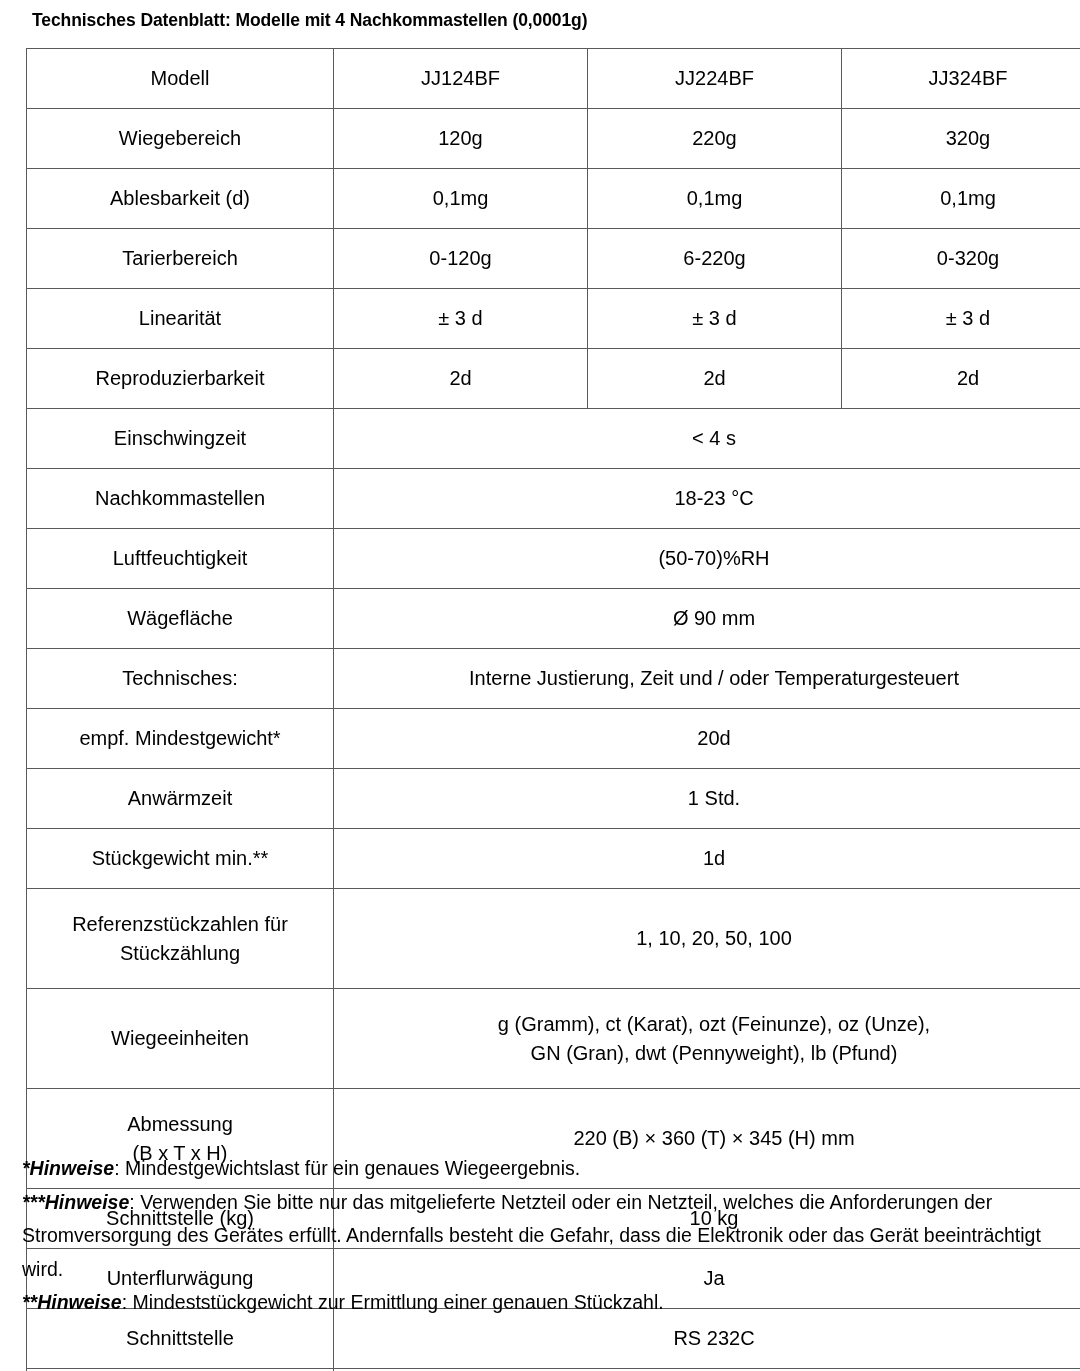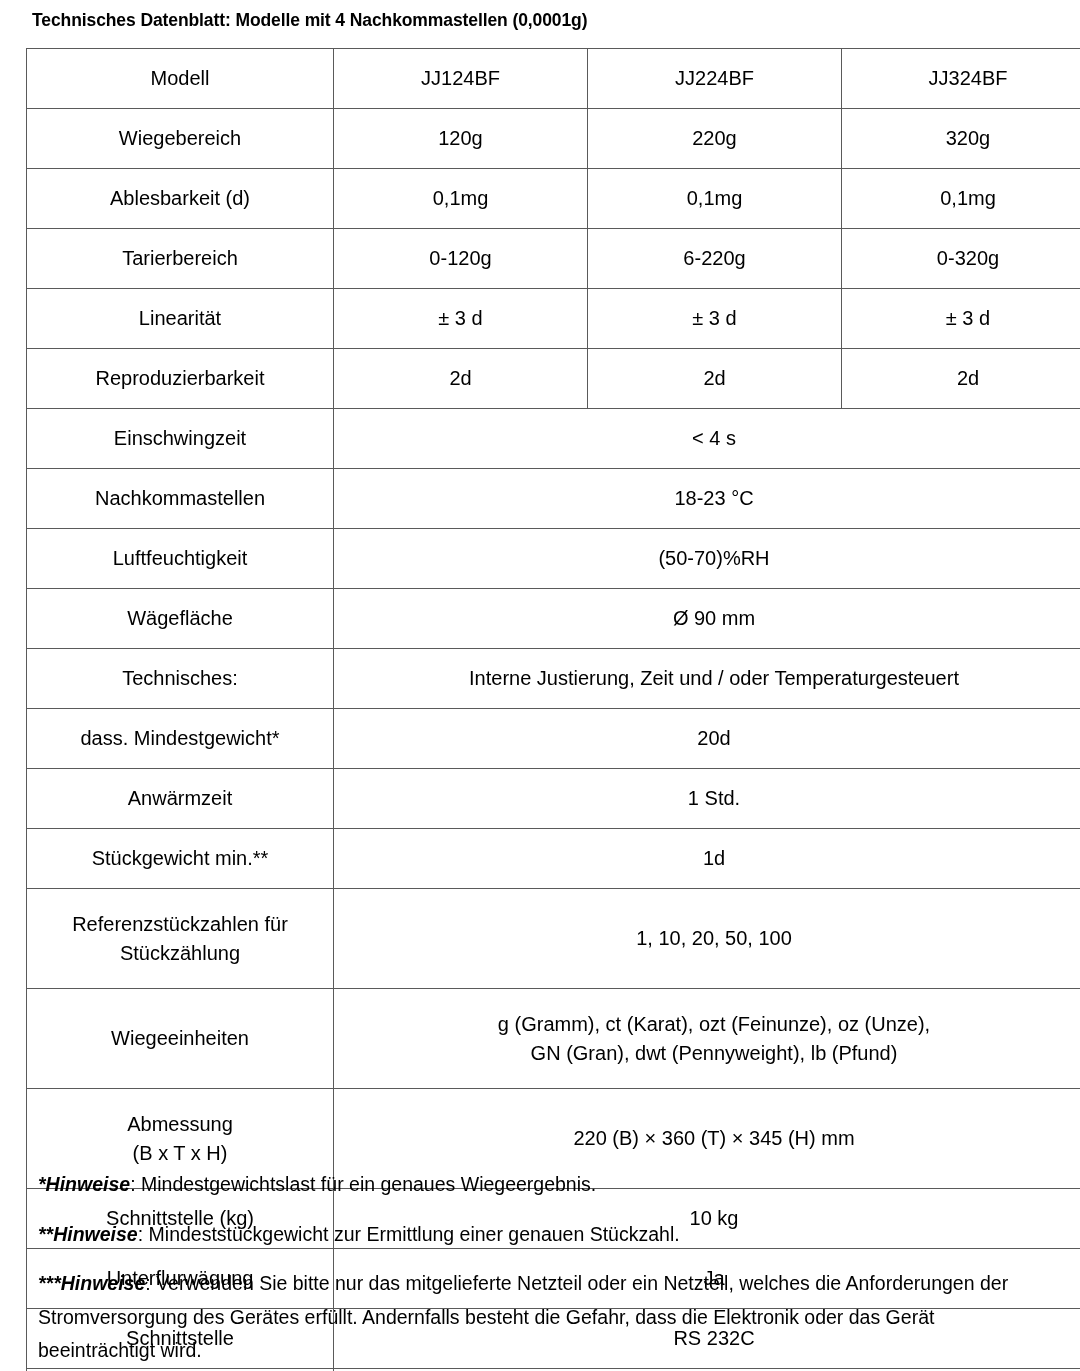--- a/index.html
+++ b/index.html
@@ -66,21 +66,21 @@
   }
   .notes {
     position: absolute;
     left: 22px;
     top: 1152px;
     width: 1020px;
     font-size: 19.5px;
     line-height: 1.72;
   }
   .notes p {
-    margin: 16px;
+    margin: 0;
   }
   .note-key {
     font-weight: bold;
     font-style: italic;
   }
 </style>
 </head>
 <body>
 
 <div class="page">
@@ -181,21 +181,21 @@
           </td>
           <td colspan="3">
             <span class="cell-lines">
               <span>Interne Justierung, Zeit und / oder Temperaturgesteuert</span>
             </span>
           </td>
         </tr>
         <tr class="row-std">
           <td class="label">
             <span class="cell-lines">
-              <span>dass. Mindestgewicht*</span>
+              <span>empf. Mindestgewicht*</span>
             </span>
           </td>
           <td colspan="3">
             <span class="cell-lines">
               <span>20d</span>
             </span>
           </td>
         </tr>
         <tr class="row-std">
           <td class="label">
@@ -318,17 +318,17 @@
             <span class="cell-lines">
               <span>Nein</span>
             </span>
           </td>
         </tr>
       </tbody>
   </table>
 
   <div class="notes" id="notes-container">
       <p><span class="note-key">*Hinweise</span><span>: Mindestgewichtslast für ein genaues Wiegeergebnis.</span></p>
+      <p><span class="note-key">***Hinweise</span><span>: Verwenden Sie bitte nur das mitgelieferte Netzteil oder ein Netzteil, welches die Anforderungen der Stromversorgung des Gerätes erfüllt. Andernfalls besteht die Gefahr, dass die Elektronik oder das Gerät beeinträchtigt wird.</span></p>
       <p><span class="note-key">**Hinweise</span><span>: Mindeststückgewicht zur Ermittlung einer genauen Stückzahl.</span></p>
-      <p><span class="note-key">***Hinweise</span><span>: Verwenden Sie bitte nur das mitgelieferte Netzteil oder ein Netzteil, welches die Anforderungen der Stromversorgung des Gerätes erfüllt. Andernfalls besteht die Gefahr, dass die Elektronik oder das Gerät beeinträchtigt wird.</span></p>
     </div>
 
 </div>
 
 </body></html>

